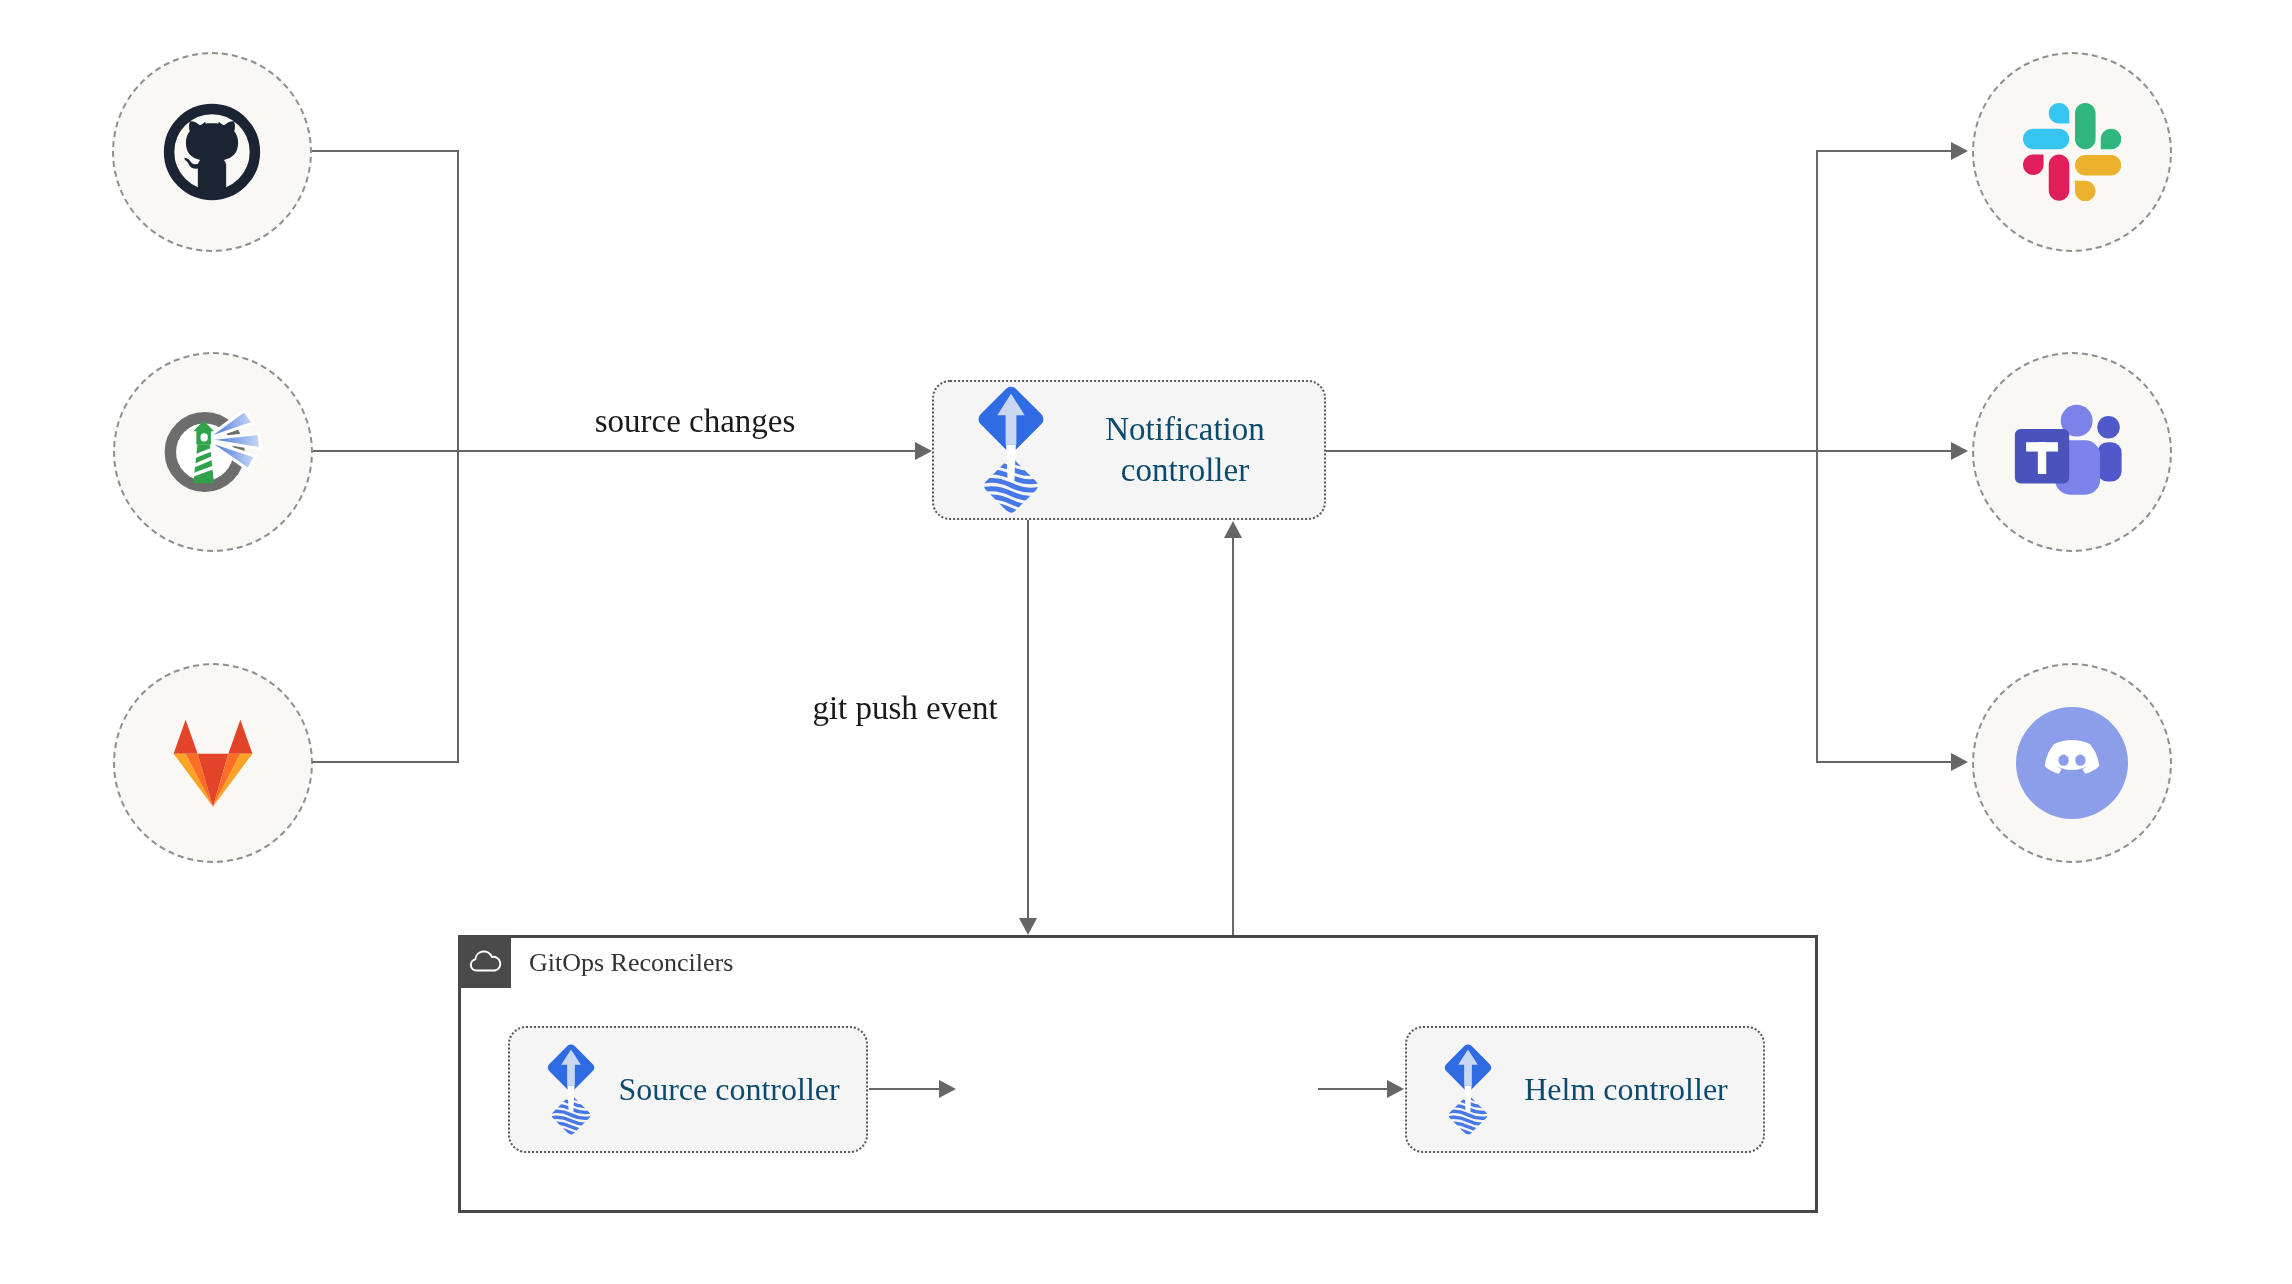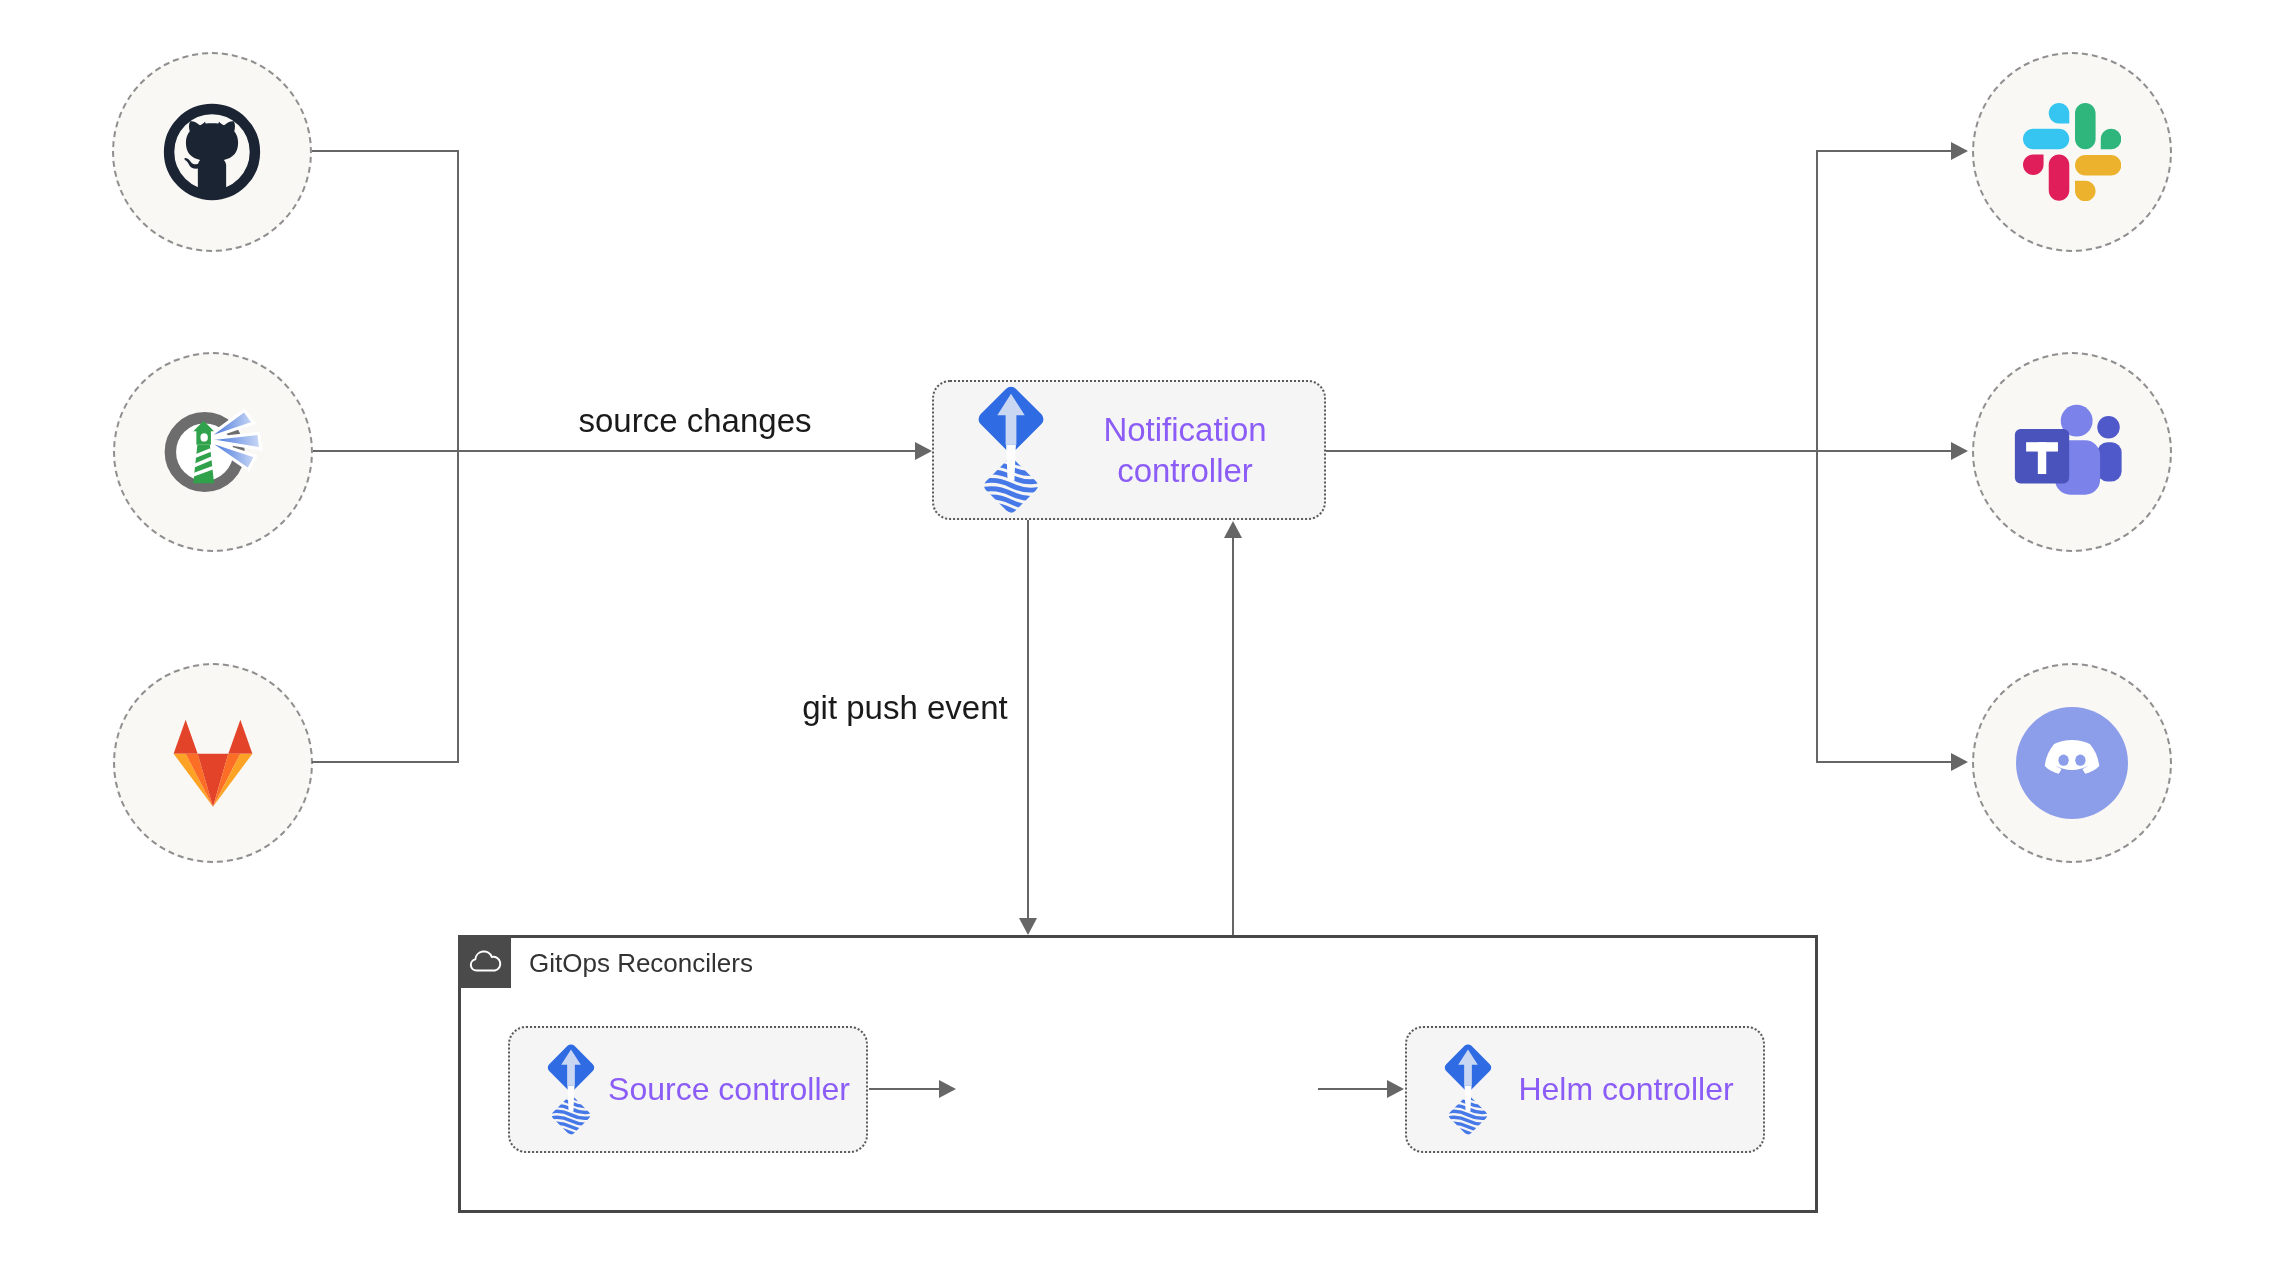--- a/index.html
+++ b/index.html
@@ -1,17 +1,17 @@
 <!DOCTYPE html>
 <html style="--edge: #666666; --label: #1a1a1a; --node-fill: #f5f5f5; --node-border: #595959; --circle-fill: #f9f8f5; --circle-border: #8f8f8f; --group-border: #474747; --badge-bg: #4a4a4a; --flux-blue: #2f6be2; --flux-stripe: #4678e8; --flux-arrow: #c9d7f3; --github: #1b2433; --harbor-ring: #6d6d6d; --harbor-green: #31a24c; --harbor-beam-dark: #2d63d8; --harbor-beam-light: #ccdaf6; --gitlab-red: #e24329; --gitlab-orange: #fc6d26; --gitlab-yellow: #fca326; --slack-blue: #36C5F0; --slack-green: #2EB67D; --slack-yellow: #ECB22E; --slack-red: #E01E5A; --teams-dark: #4a52bc; --teams-mid: #5059c9; --teams-light: #7b83eb; --discord: #8c9eea;"><head>
 <meta charset="utf-8">
 <style>
   html,body{margin:0;padding:0;background:#ffffff;}
   .canvas{position:relative;width:2292px;height:1256px;background:#fff;overflow:hidden;
-          font-family:Liberation Sans, sans-serif;}
+          font-family:Liberation Serif, serif;}
 
   
   .node-circle{position:absolute;width:200px;height:200px;border-radius:50%;
                background:var(--circle-fill);border:2px dashed var(--circle-border);
                display:flex;align-items:center;justify-content:center;box-sizing:border-box;}
 
   
   .hline,.vline{position:absolute;background:var(--edge);}
   .hline{height:2px;}
   .vline{width:2px;}
@@ -23,21 +23,21 @@
   .ah.u{border-left:9px solid transparent;border-right:9px solid transparent;border-bottom:17px solid var(--edge);}
 
   
   .edge-label{position:absolute;width:340px;text-align:center;font-size:33px;line-height:36px;
               color:var(--label);background:transparent;}
 
   
   .ctrl-box{position:absolute;box-sizing:border-box;background:var(--node-fill);
             border:2px dotted var(--node-border);border-radius:18px;
             display:flex;align-items:center;}
-  .ctrl-label{flex:1;text-align:center;font-size:33px;line-height:41px;color:#8b5cf6;
+  .ctrl-label{flex:1;text-align:center;font-size:33px;line-height:41px;color:#0c4a6e;
               padding-right:14px;}
   .ctrl-box.small .ctrl-label{font-size:32px;line-height:39px;}
   .flux-wrap{display:flex;align-items:center;justify-content:center;}
 
   
   .group-box{position:absolute;box-sizing:border-box;background:#fff;border:3px solid var(--group-border);}
   .group-badge{position:absolute;left:-3px;top:-3px;width:53px;height:53px;background:var(--badge-bg);
                display:flex;align-items:center;justify-content:center;}
   .group-label{position:absolute;left:68px;top:10px;font-size:26px;color:#333;white-space:nowrap;}
 </style>

